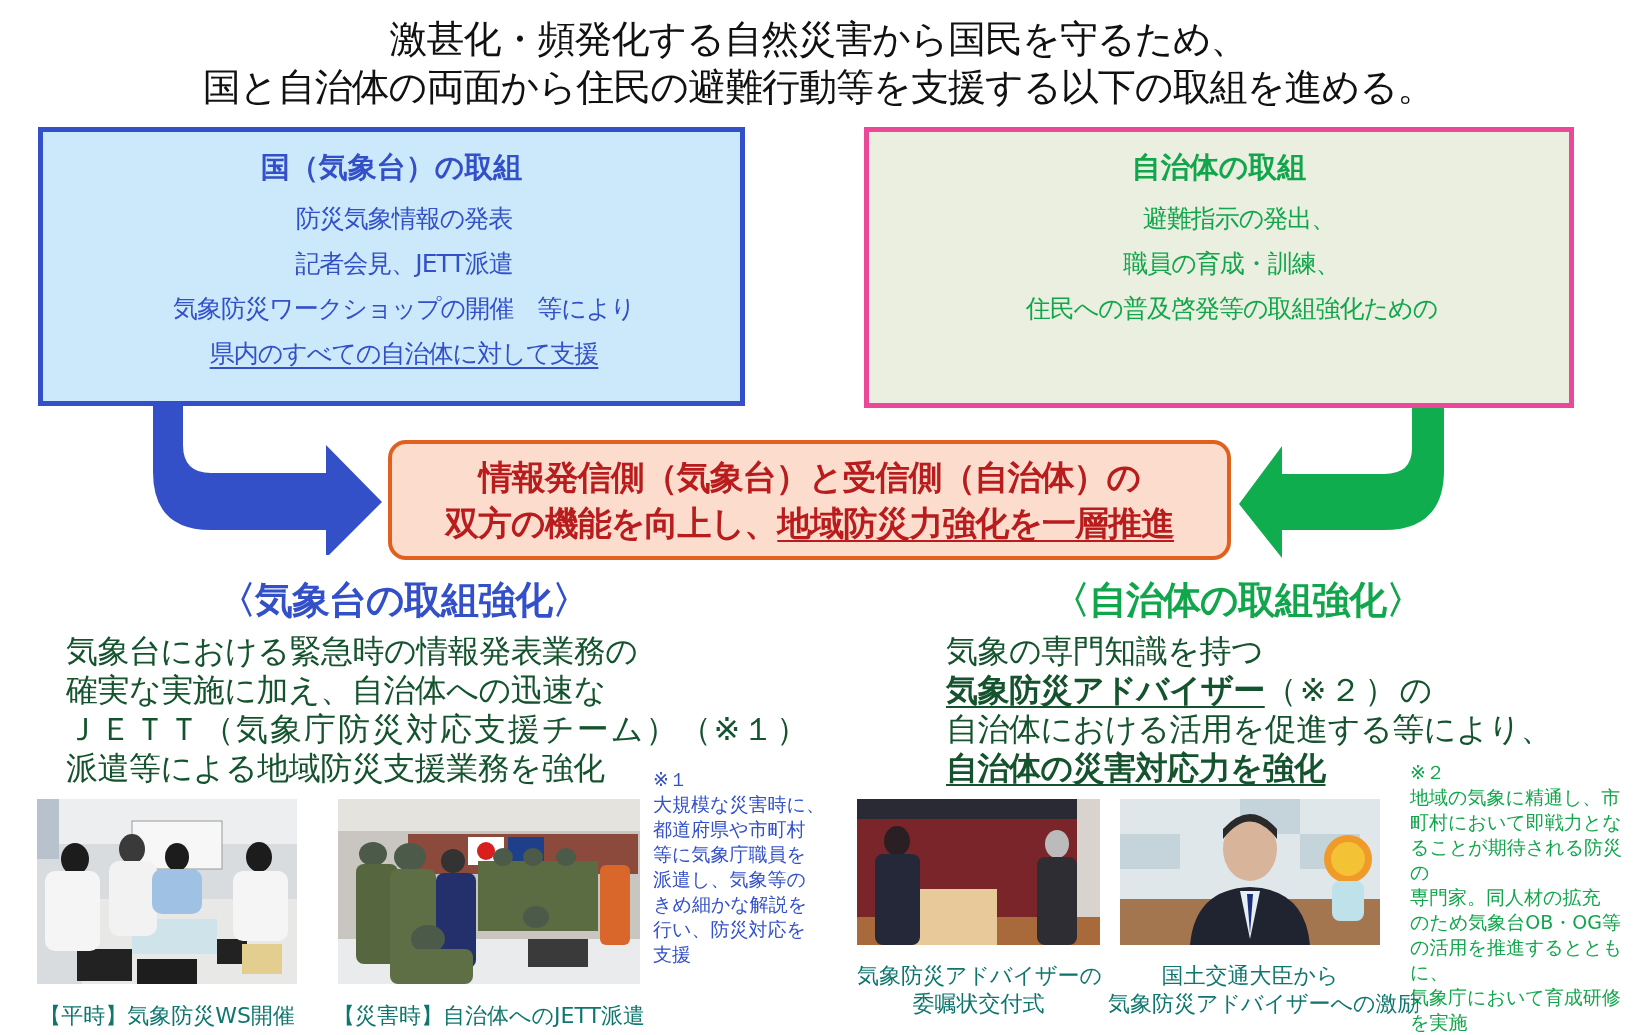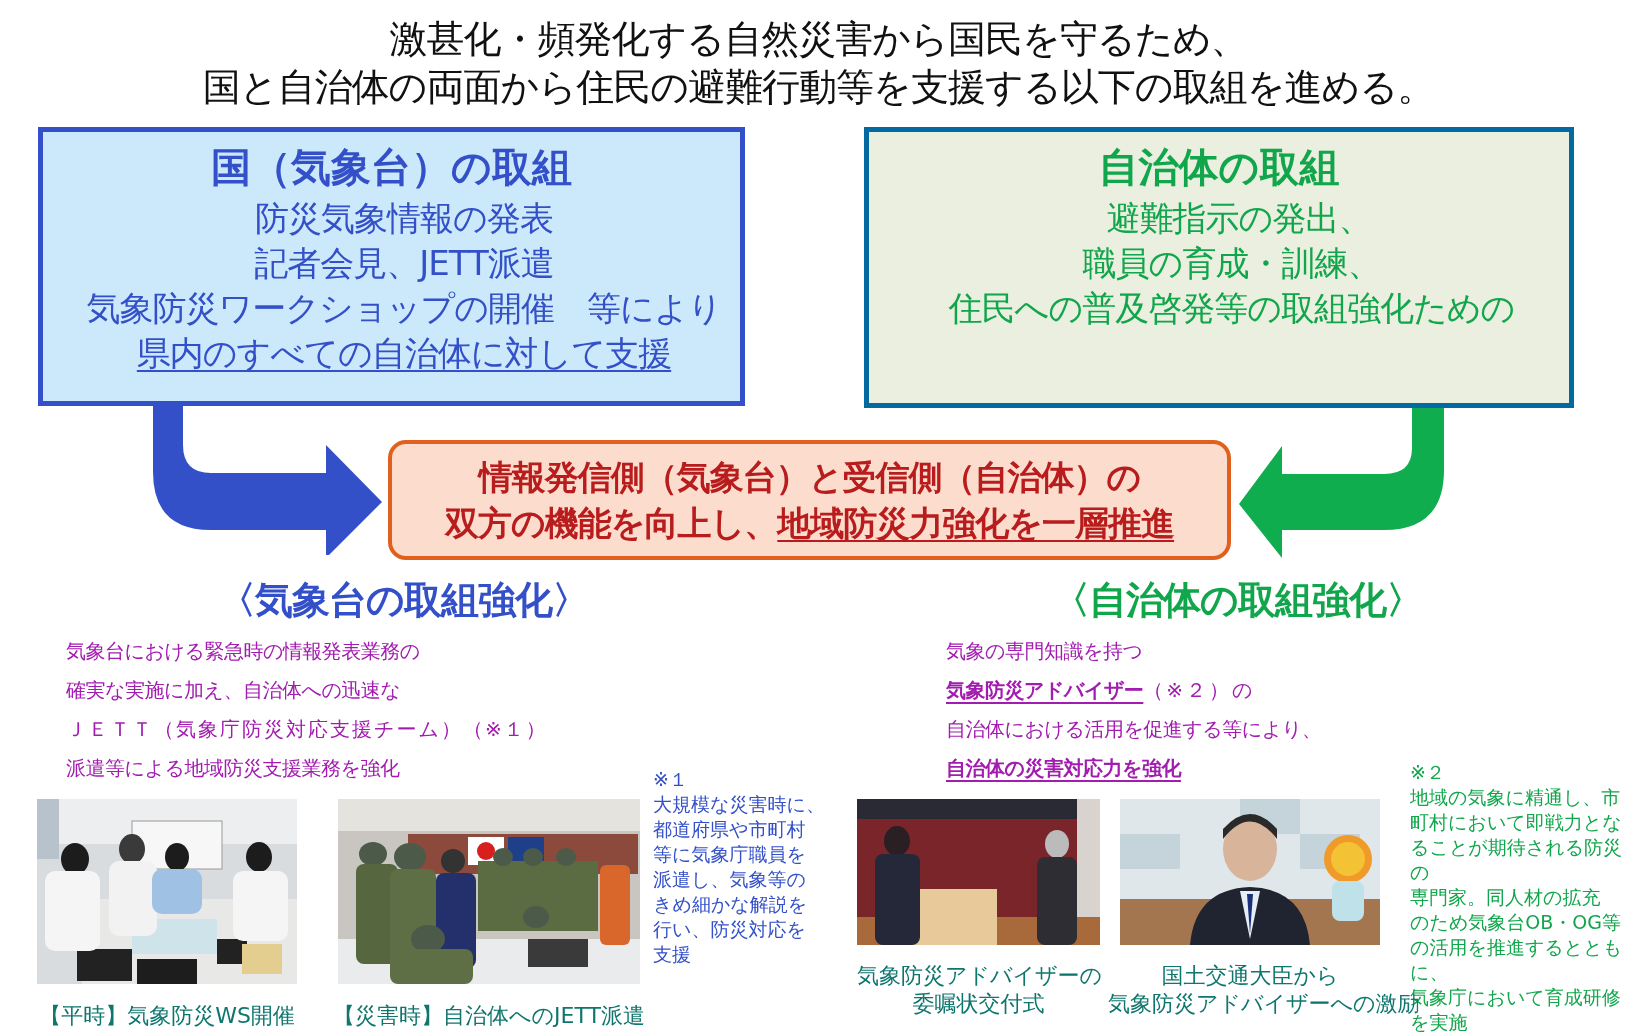--- a/index.html
+++ b/index.html
@@ -2,31 +2,31 @@
 <html><head>
 <meta charset="utf-8">
 <style>
   html, body { margin:0; padding:0; background:#ffffff; }
   body { width:1637px; height:1035px; position:relative; overflow:hidden;
          font-family:"DejaVu Sans","Liberation Sans",sans-serif; color:#111; }
   .abs { position:absolute; }
   .headline { left:0; width:1637px; text-align:center; font-size:38px; line-height:50px; color:#111; letter-spacing:-1px; }
   .box { box-sizing:border-box; text-align:center; }
   .box-blue { left:38px; top:127px; width:707px; height:279px; background:#cce9fb; border:5px solid #3350c8; }
-  .box-green { left:864px; top:127px; width:710px; height:281px; background:#ebefdf; border:5px solid #0369a1; }
-  .box-title { font-weight:bold; font-size:40px; line-height:50px; margin-top:10px; }
+  .box-green { left:864px; top:127px; width:710px; height:281px; background:#ebefdf; border:5px solid #ec4899; }
+  .box-title { font-weight:bold; font-size:29px; line-height:50px; margin-top:10px; }
   .blue-text { color:#3350c8; }
   .green-text { color:#12a64c; }
-  .box-line { font-size:34px; line-height:45px; letter-spacing:-1px;margin-left:25px; }
+  .box-line { font-size:25px; line-height:45px; letter-spacing:-1px;margin-left:25px; }
   .u { text-decoration:underline; text-underline-offset:5px; text-decoration-thickness:2px; }
   .box-orange { left:388px; top:440px; width:843px; height:120px; background:#fbdccd; border:4px solid #e0611d; border-radius:18px; box-sizing:border-box;
                 display:flex; flex-direction:column; justify-content:center; align-items:center; }
   .orange-line { font-weight:bold; font-size:34px; line-height:46px; color:#b91c1c; letter-spacing:-1px;text-align:right; }
   .section-title { font-weight:bold; font-size:38px; line-height:44px; letter-spacing:-1px; }
-  .body-line { font-size:20px; line-height:39px; color:#a21caf; letter-spacing:-0.5px; white-space:nowrap; }
+  .body-line { font-size:32px; line-height:39px; color:#14532d; letter-spacing:-0.5px; white-space:nowrap; }
   .bold-u { font-weight:bold; text-decoration:underline; text-underline-offset:5px; text-decoration-thickness:2px; }
   .note { font-size:19px; line-height:25px; white-space:pre-line; }
   .photo { overflow:hidden; }
   .caption { font-size:22px; line-height:28px; text-align:center; color:#0f766e; white-space:nowrap; }
   svg { display:block; }
 </style>
 </head>
 <body>
 
 <div class="abs headline" style="top:14px;">激甚化・頻発化する自然災害から国民を守るため、</div>

